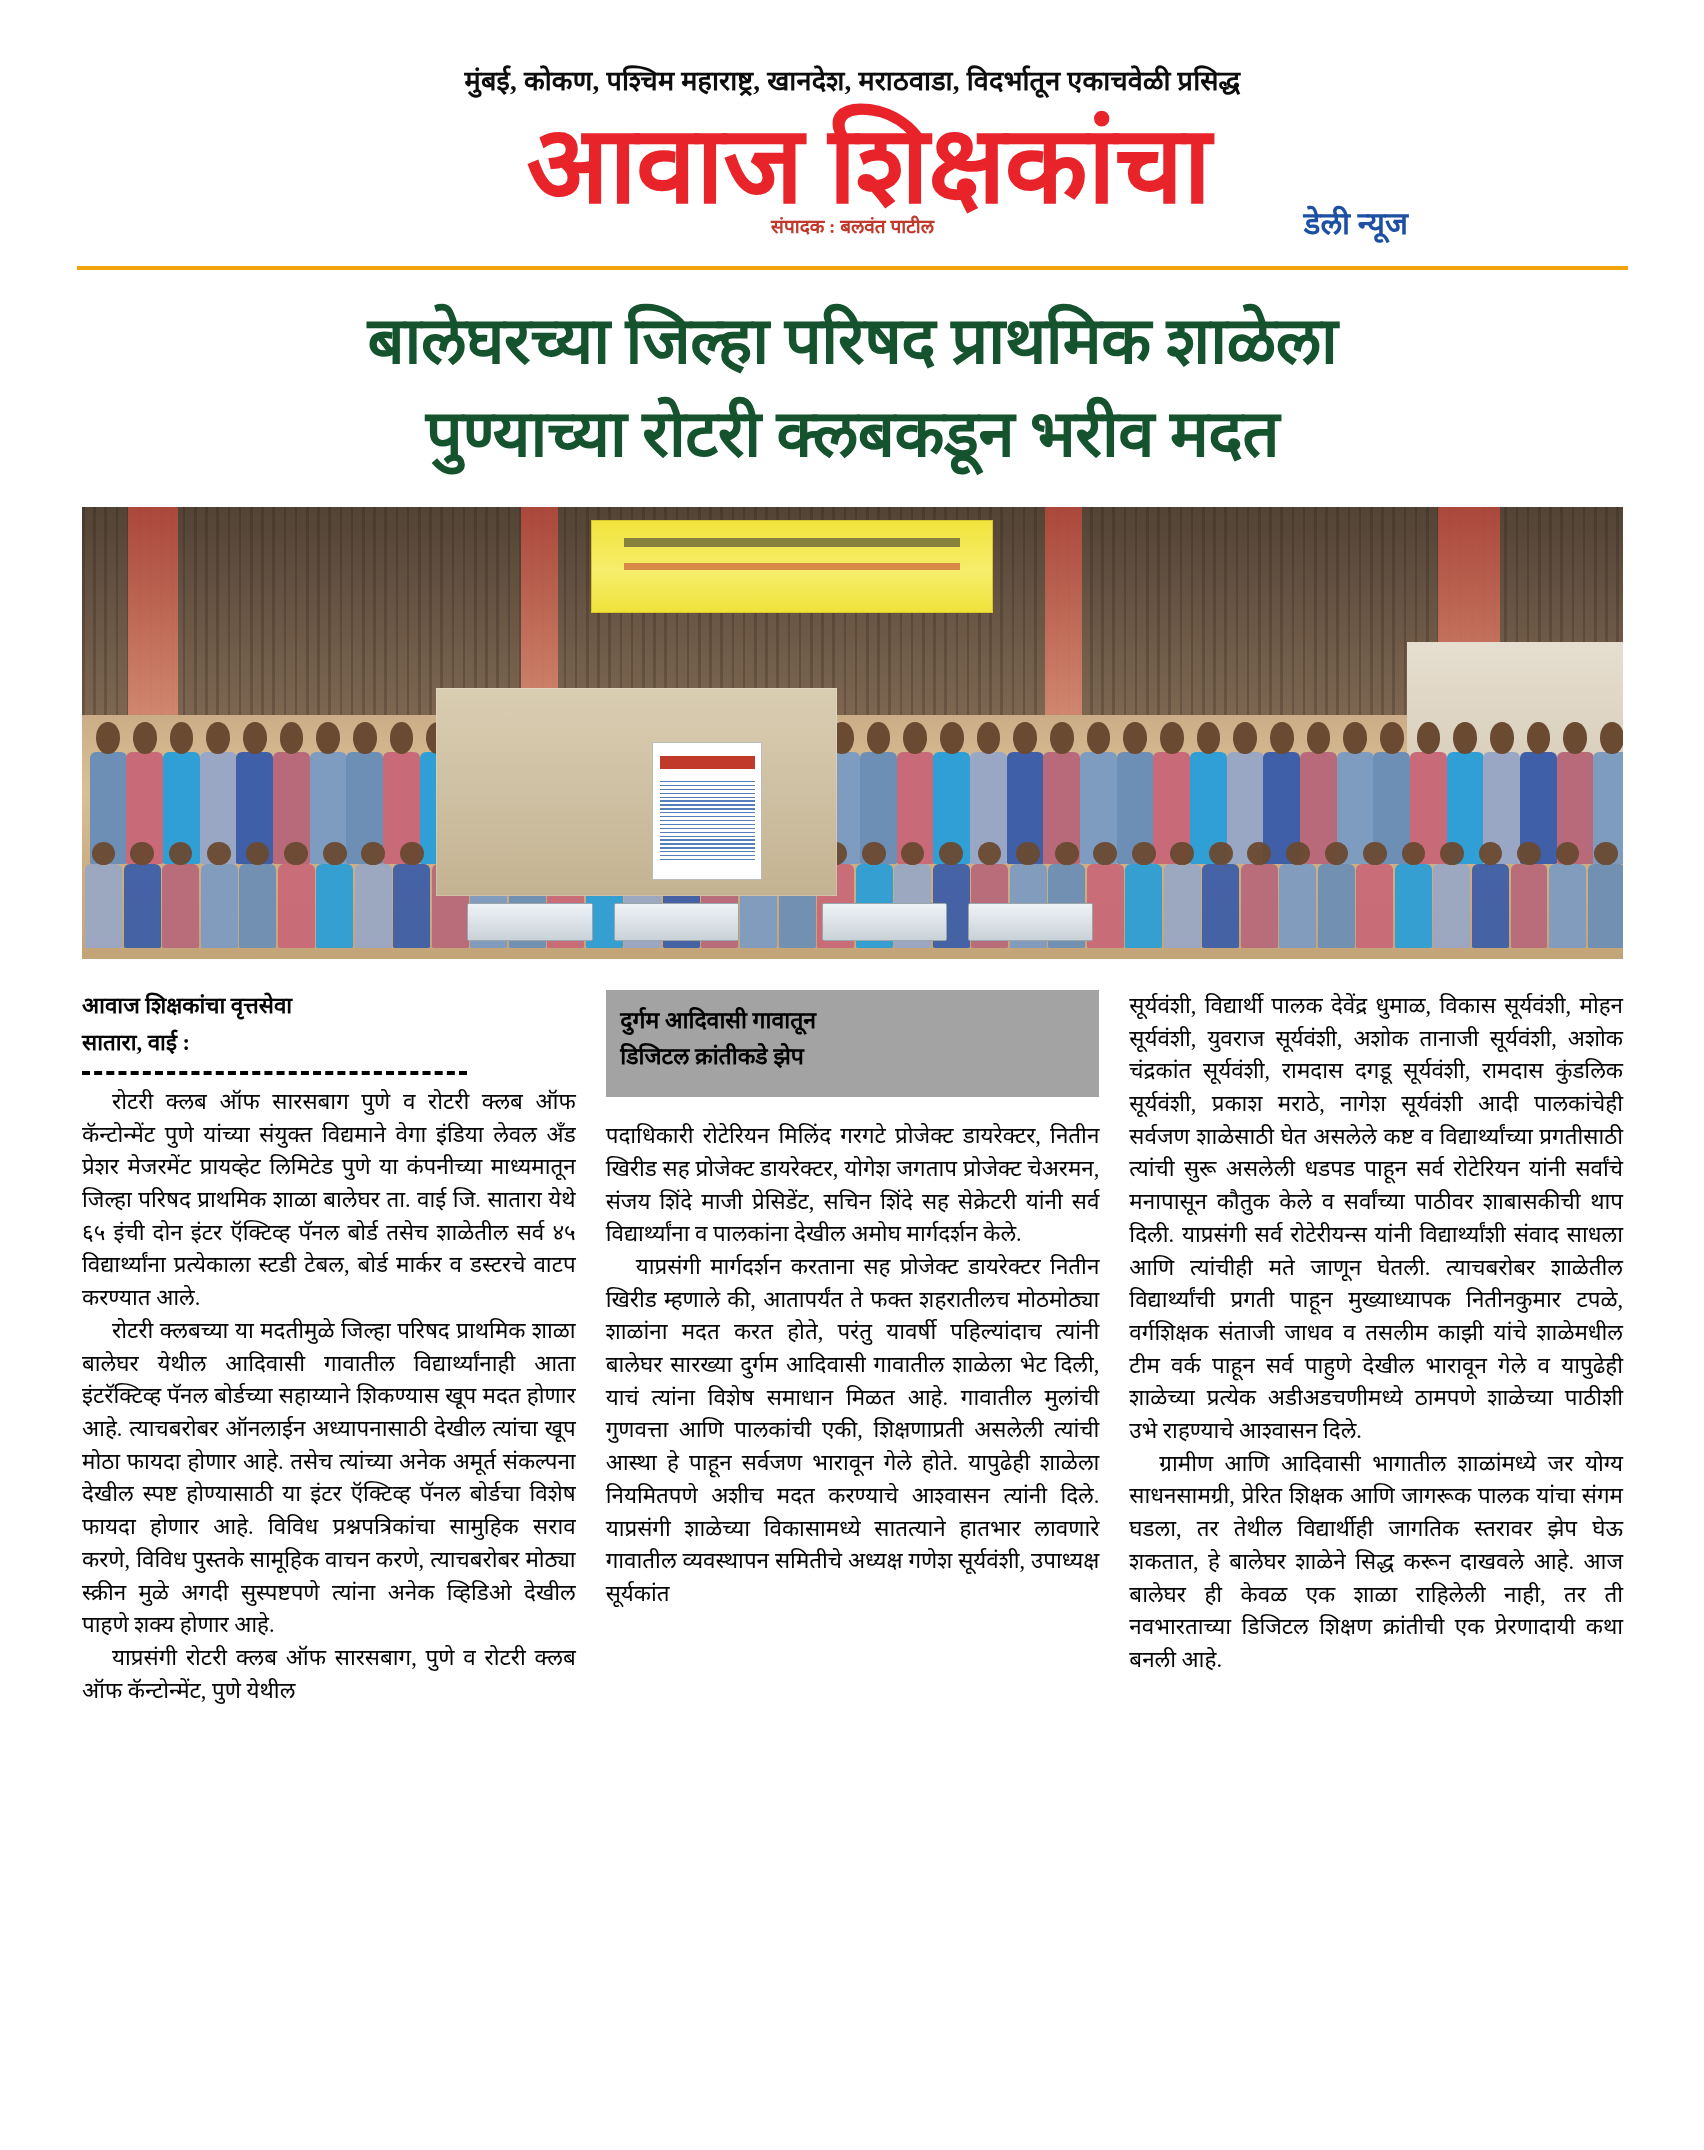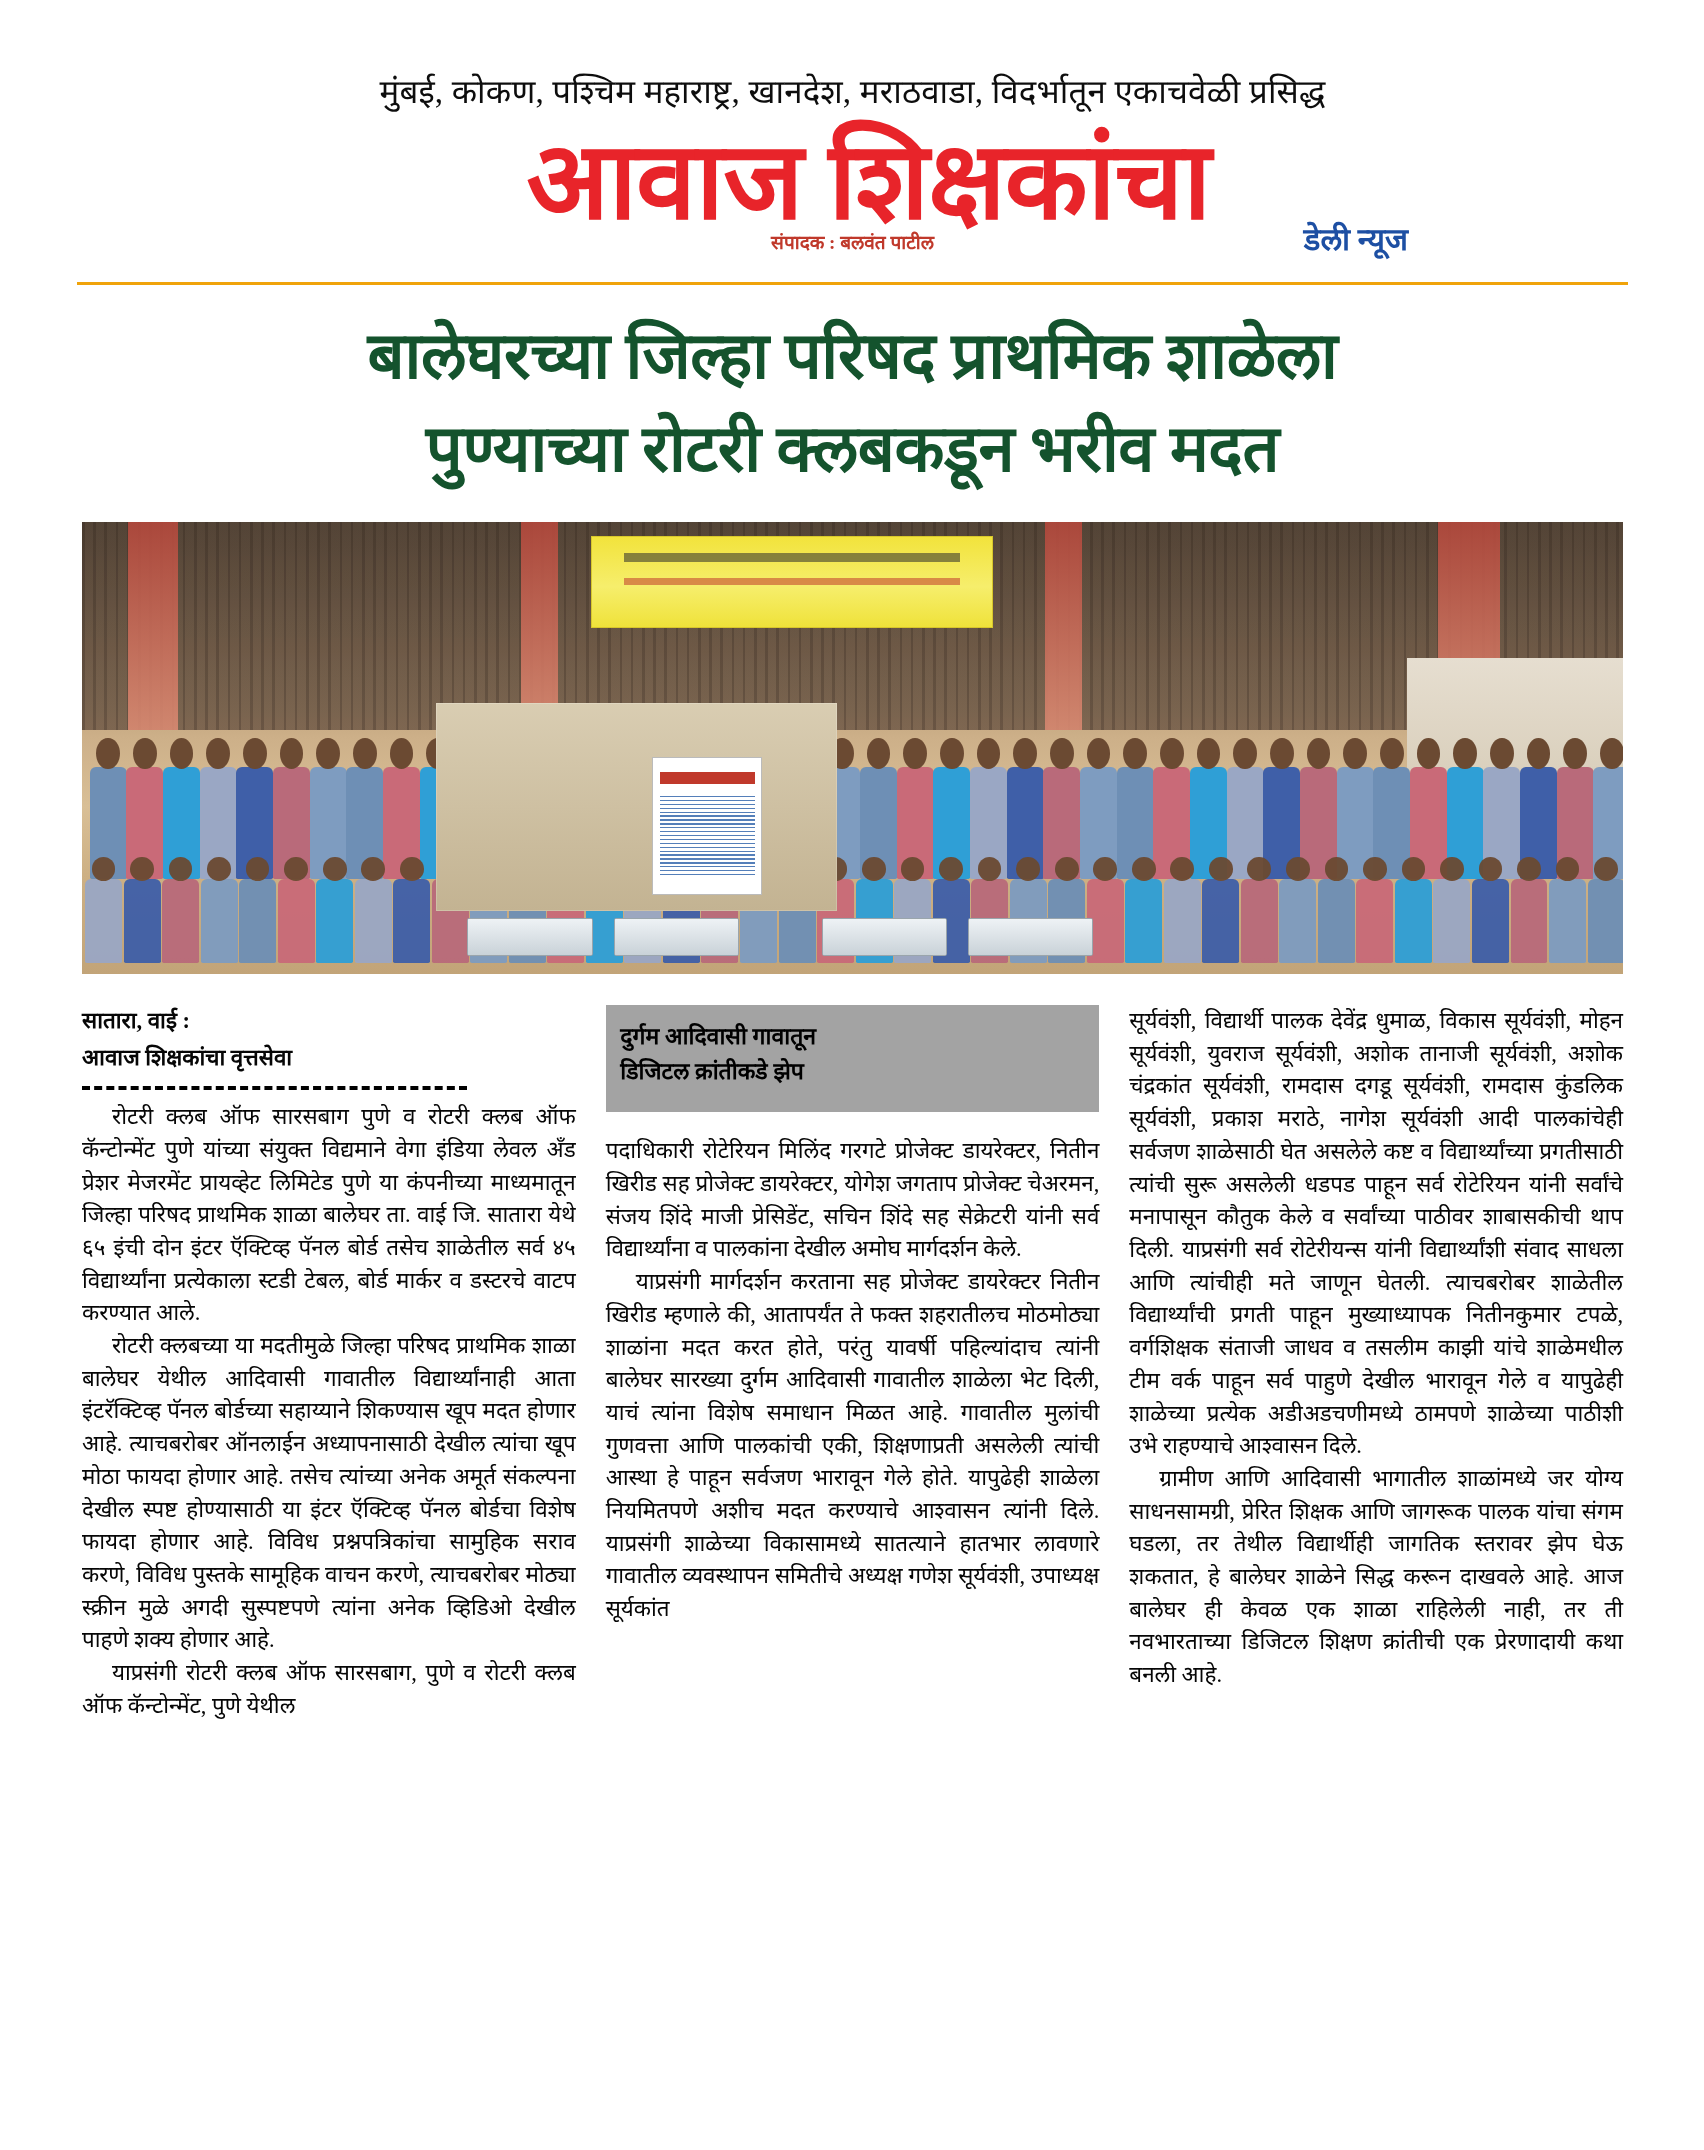--- a/index.html
+++ b/index.html
@@ -15,26 +15,25 @@
     box-sizing:border-box;
     padding:0;
     background:#fff;
     overflow:hidden;
   }
 
   
   .masthead{ padding-top:65px; text-align:center; }
   .strapline{
     font-family:"Liberation Serif", serif;
-    font-weight:normal;
-    font-size:33px;
+    font-weight:bold;
+    font-size:27px;
     color:#0d0d0d;
     letter-spacing:0.2px;
     line-height:1.2;
-    margin-top:8px;
   }
   .title-block{
     margin-top:12px;
     position:relative;
     height:138px;
   }
   .paper-title{
     font-family:"Liberation Serif", serif;
     font-weight:bold;
     font-size:108px;
@@ -394,22 +393,22 @@
       <div class="ph-desk" style="left:25%;width:8%;"></div>
       <div class="ph-desk" style="left:34.5%;width:8%;"></div>
       <div class="ph-desk" style="left:48%;width:8%;"></div>
       <div class="ph-desk" style="left:57.5%;width:8%;"></div>
     </div>
   </div>
 
   <div class="columns">
 
     <div class="col">
+      <p class="byline">आवाज शिक्षकांचा वृत्तसेवा</p>
       <p class="byline">सातारा, वाई :</p>
-      <p class="byline">आवाज शिक्षकांचा वृत्तसेवा</p>
       <div class="dashrule"></div>
       <p>रोटरी क्लब ऑफ सारसबाग पुणे व रोटरी क्लब ऑफ कॅन्टोन्मेंट पुणे यांच्या संयुक्त विद्यमाने वेगा इंडिया लेवल अँड प्रेशर मेजरमेंट प्रायव्हेट लिमिटेड पुणे या कंपनीच्या माध्यमातून जिल्हा परिषद प्राथमिक शाळा बालेघर ता. वाई जि. सातारा येथे ६५ इंची दोन इंटर ऍक्टिव्ह पॅनल बोर्ड तसेच शाळेतील सर्व ४५ विद्यार्थ्यांना प्रत्येकाला स्टडी टेबल, बोर्ड मार्कर व डस्टरचे वाटप करण्यात आले.</p>
       <p>रोटरी क्लबच्या या मदतीमुळे जिल्हा परिषद प्राथमिक शाळा बालेघर येथील आदिवासी गावातील विद्यार्थ्यांनाही आता इंटरॅक्टिव्ह पॅनल बोर्डच्या सहाय्याने शिकण्यास खूप मदत होणार आहे. त्याचबरोबर ऑनलाईन अध्यापनासाठी देखील त्यांचा खूप मोठा फायदा होणार आहे. तसेच त्यांच्या अनेक अमूर्त संकल्पना देखील स्पष्ट होण्यासाठी या इंटर ऍक्टिव्ह पॅनल बोर्डचा विशेष फायदा होणार आहे. विविध प्रश्नपत्रिकांचा सामुहिक सराव करणे, विविध पुस्तके सामूहिक वाचन करणे, त्याचबरोबर मोठ्या स्क्रीन मुळे अगदी सुस्पष्टपणे त्यांना अनेक व्हिडिओ देखील पाहणे शक्य होणार आहे.</p>
       <p>याप्रसंगी रोटरी क्लब ऑफ सारसबाग, पुणे व रोटरी क्लब ऑफ कॅन्टोन्मेंट, पुणे येथील</p>
     </div>
 
     <div class="col">
       <div class="hilite">
         <h3>दुर्गम आदिवासी गावातून</h3>
         <h3 style="margin-top:-6px;">डिजिटल क्रांतीकडे झेप</h3>

